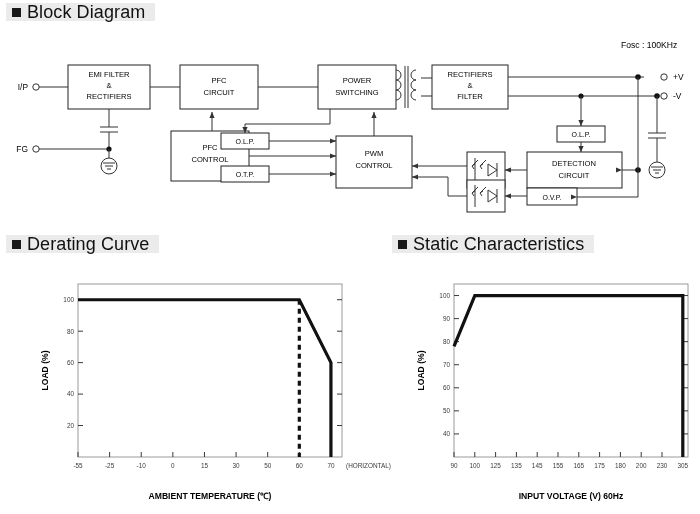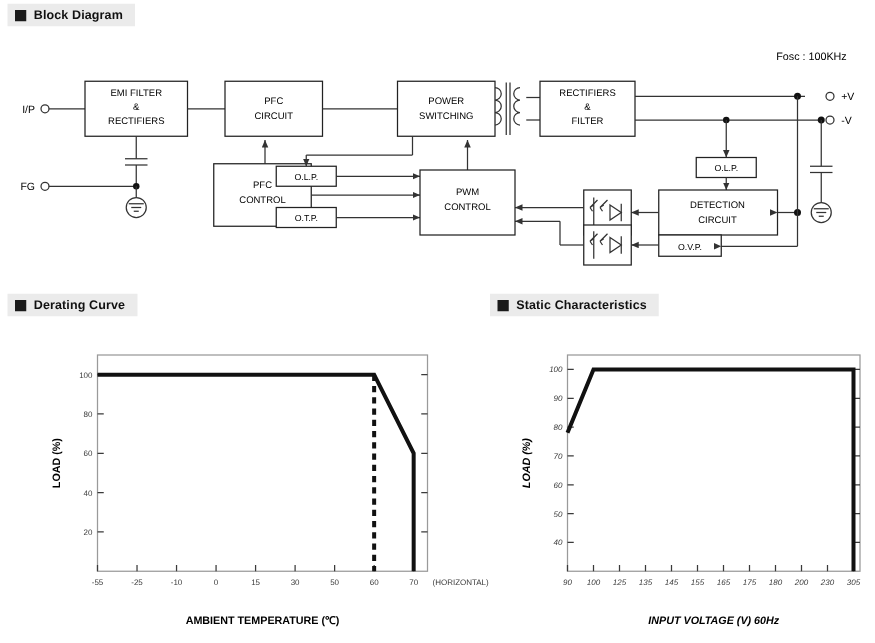--- a/index.html
+++ b/index.html
@@ -12,21 +12,21 @@
 
   
   .sec-head{
     position:absolute;display:inline-flex;align-items:center;
     background:#ebebeb;height:18px;padding:0 10px 0 6px;
   }
   .sec-bullet{
     width:9px;height:9px;background:#1a1a1a;display:inline-block;margin-right:6px;
   }
   .sec-title{
-    font-size:10px;font-weight:bold;letter-spacing:0.1px;color:#111;white-space:nowrap;
+    font-size:18px;font-weight:normal;letter-spacing:0.1px;color:#111;white-space:nowrap;
   }
 
   
   .svgbox{position:absolute;top:0;left:0;}
   svg{display:block;}
   .bx{fill:#ffffff;stroke:#222;stroke-width:1;}
   .wire{stroke:#333;stroke-width:1;fill:none;}
   .lbl{font-family:"Liberation Sans",sans-serif;font-size:7.6px;fill:#000;text-anchor:middle;}
   .lbl-sm{font-family:"Liberation Sans",sans-serif;font-size:7px;fill:#000;text-anchor:middle;}
   .io{font-family:"Liberation Sans",sans-serif;font-size:8.4px;fill:#000;}
@@ -256,21 +256,21 @@
         <line x1="318.934131736527" y1="195" x2="318.934131736527" y2="190" class="tickline"></line>
         <text x="318.934131736527" y="206" class="axtick" text-anchor="middle">70</text>
         <polyline points="66,37.72727272727272 287.3173652694611,37.72727272727272 318.934131736527,100.63636363636364 318.934131736527,195" class="curve"></polyline>
         <polyline points="287.3173652694611,37.72727272727272 287.3173652694611,195" class="curve-dash"></polyline>
         <text x="334" y="206" class="note" text-anchor="start">(HORIZONTAL)</text>
         <text x="198" y="237" class="axtitle" text-anchor="middle">AMBIENT TEMPERATURE (℃)</text>
         <text x="0" y="0" class="axtitle" text-anchor="middle" transform="translate(36,108.5) rotate(-90)">LOAD (%)</text>
       </svg>
   </div>
 
-  <div class="svgbox" style="left:386px;top:262px;font-style:italic;">
+  <div class="svgbox" style="left:386px;top:262px;">
     <svg id="chart-static" width="314" height="252" viewBox="0 0 314 252">
         <rect x="68" y="22" width="234" height="173" class="frame"></rect>
         <line x1="68" y1="171.93333333333334" x2="73" y2="171.93333333333334" class="tickline"></line>
         <line x1="297" y1="171.93333333333334" x2="302" y2="171.93333333333334" class="tickline"></line>
         <text x="64" y="174.33333333333334" class="axtick" text-anchor="end">40</text>
         <line x1="68" y1="148.86666666666667" x2="73" y2="148.86666666666667" class="tickline"></line>
         <line x1="297" y1="148.86666666666667" x2="302" y2="148.86666666666667" class="tickline"></line>
         <text x="64" y="151.26666666666668" class="axtick" text-anchor="end">50</text>
         <line x1="68" y1="125.8" x2="73" y2="125.8" class="tickline"></line>
         <line x1="297" y1="125.8" x2="302" y2="125.8" class="tickline"></line>

